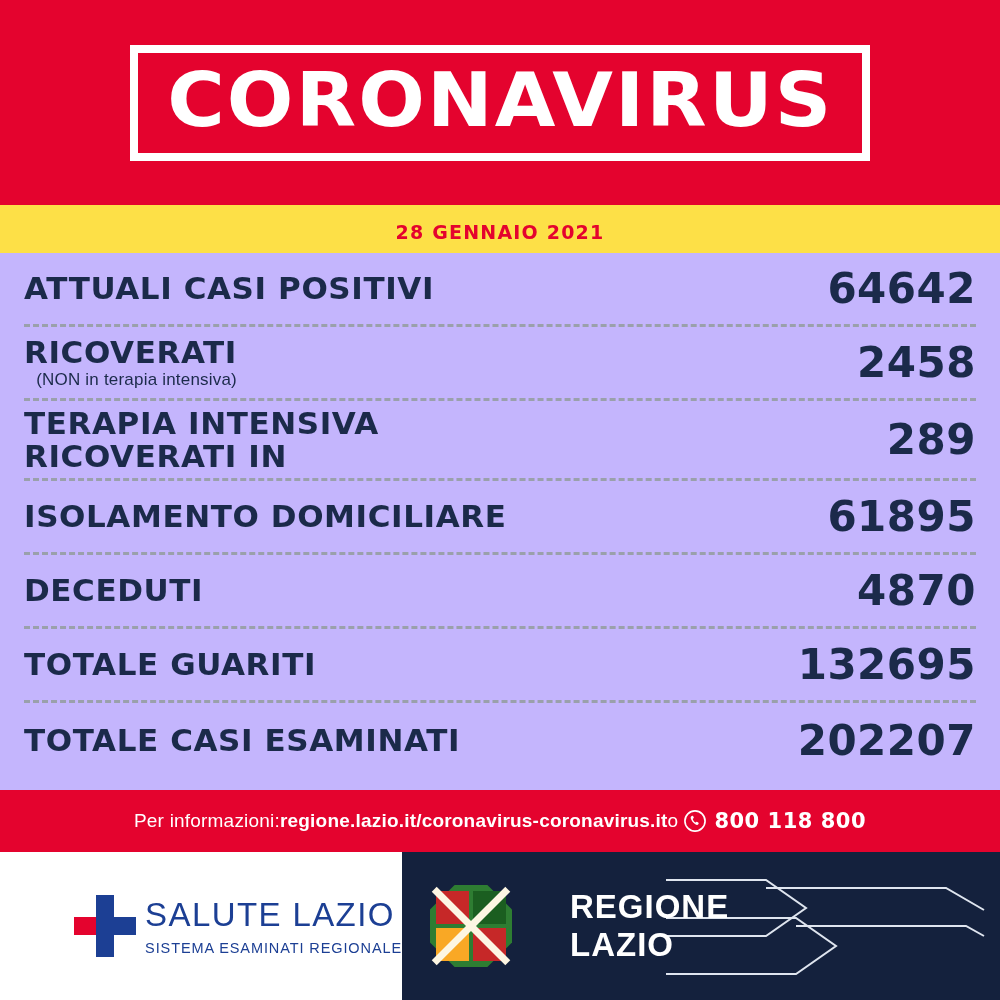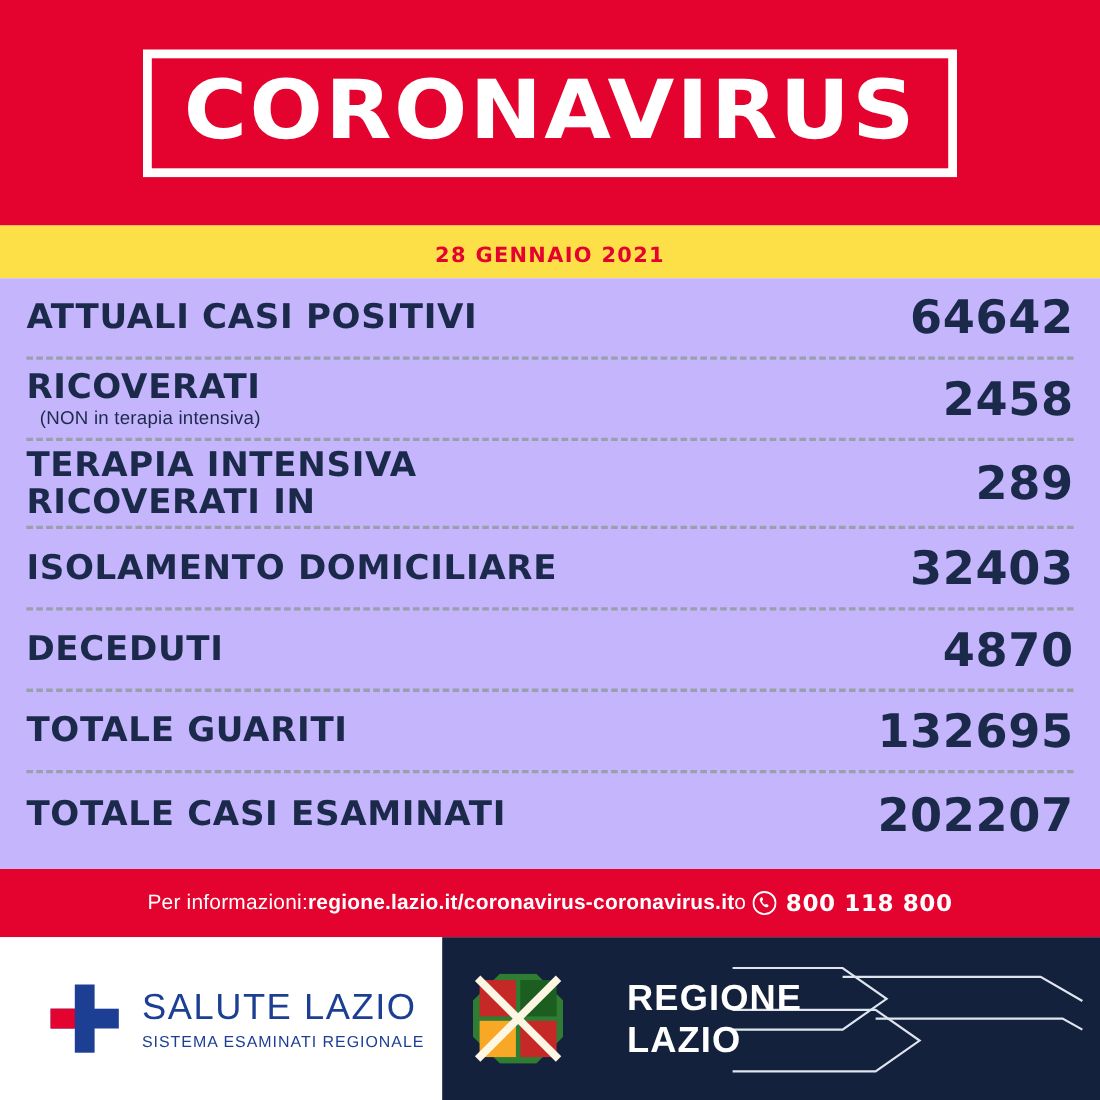--- a/index.html
+++ b/index.html
@@ -126,21 +126,22 @@
   .footer {
     height: 148px;
     display: flex;
   }
   .footer-left {
     width: 402px;
     background: #ffffff;
     display: flex;
     align-items: center;
     padding-left: 46px;
-    gap: 21px;
+    gap: 9px;
+    justify-content: flex-end;
   }
   .cross {
     position: relative;
     width: 62px; height: 62px;
     flex: none;
   }
   .cross .v {
     position: absolute; left: 22px; top: 0; width: 18px; height: 62px;
     background: #1c3f94;
   }
@@ -252,21 +253,21 @@
         <div class="label">TERAPIA INTENSIVA</div>
         <div class="label">RICOVERATI IN</div>
       </div>
       <div class="value">289</div>
     </div>
 
     <div class="row">
       <div class="label-wrap">
         <div class="label">ISOLAMENTO DOMICILIARE</div>
       </div>
-      <div class="value">32403</div>
+      <div class="value">61895</div>
     </div>
 
     <div class="row">
       <div class="label-wrap">
         <div class="label">DECEDUTI</div>
       </div>
       <div class="value">4870</div>
     </div>
 
     <div class="row">

